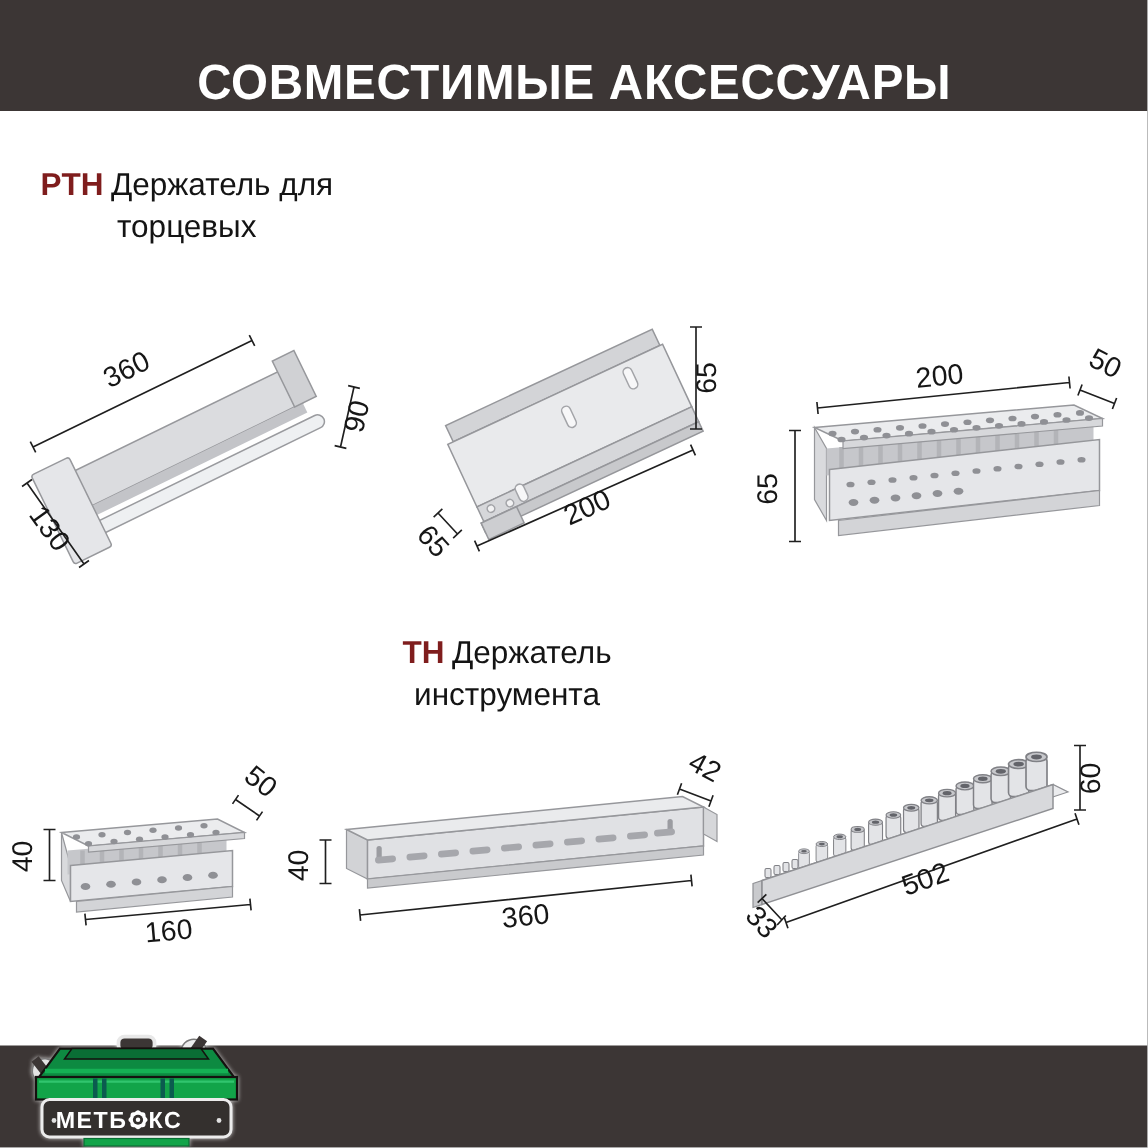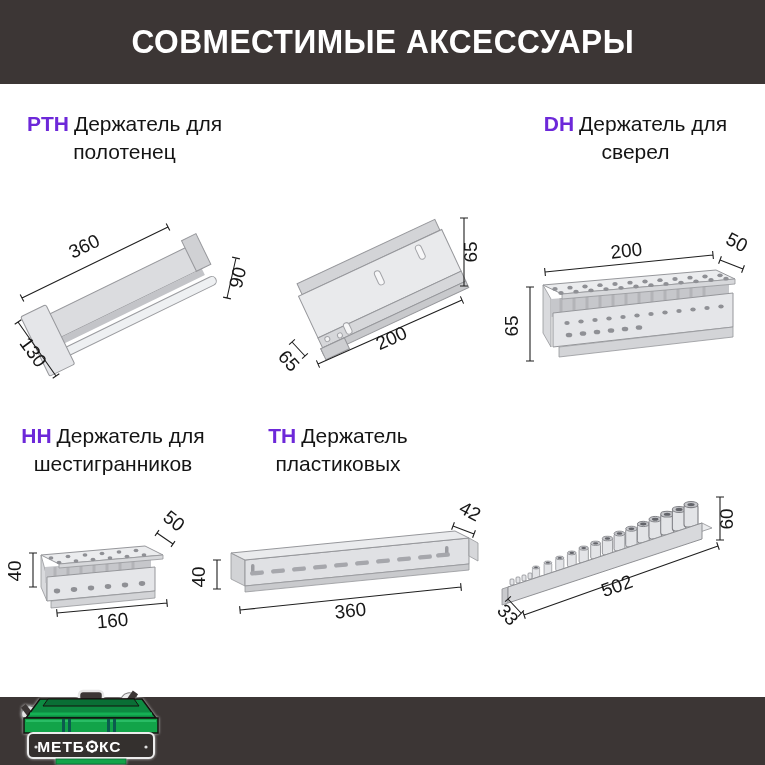--- a/index.html
+++ b/index.html
@@ -1,52 +1,46 @@
 <!DOCTYPE html>
 <html><head>
 <meta charset="utf-8">
 <style>
   html,body{margin:0;padding:0;background:#888;}
   .page{position:relative;width:765px;height:765px;background:#ffffff;overflow:hidden;
         font-family:"Liberation Sans",sans-serif;margin:0 auto;}
   .bar{position:absolute;left:0;width:765px;background:#3C3635;}
-  .header-bar{top:0;height:84px;display:flex;align-items:center;justify-content:center;}
+  .header-bar{top:0;height:74px;display:flex;align-items:flex-end;justify-content:center;}
   .header-title{color:#ffffff;font-weight:800;font-size:33px;letter-spacing:.5px;
         transform:scaleX(.96);white-space:nowrap;}
   .footer-bar{bottom:0;height:68px;}
   .card-title{position:absolute;text-align:center;font-size:21px;line-height:1.33;color:#141414;}
-  .card-title b{font-weight:700;margin-right:5px;color:#6d28d9;}
+  .card-title b{font-weight:700;margin-right:5px;color:#7f1d1d;}
   .drawing{position:absolute;overflow:visible;}
   .drawing text{font-family:"Liberation Sans",sans-serif;font-size:19px;fill:#161616;}
   .dim{stroke:#1f1f1f;stroke-width:1.1;fill:none;}
   .logo{position:absolute;left:6px;bottom:0;width:170px;height:78px;overflow:visible;
         filter:drop-shadow(0 0 1.5px rgba(255,255,255,.75));}
   .logo text{font-family:"Liberation Sans",sans-serif;font-weight:bold;font-size:15.5px;
         fill:#ffffff;letter-spacing:1px;}
 </style>
 </head>
 <body>
 
 <div class="page">
 
   <div class="bar header-bar">
     <div class="header-title">СОВМЕСТИМЫЕ АКСЕССУАРЫ</div>
   </div>
 
   <div class="card-title" style="left:12px;top:110px;width:225px">
-    <b>PTH</b><span>Держатель для полотенец</span>
-  </div>
-  <div class="card-title" style="left:518px;top:110px;width:235px">
-    <b>DH</b><span>Держатель для сверел</span>
-  </div>
-  <div class="card-title" style="left:18px;top:422px;width:190px">
-    <b>HH</b><span>Держатель для шестигранников</span>
+    <b>PTH</b><span>Держатель для торцевых</span>
   </div>
   <div class="card-title" style="left:253px;top:422px;width:170px">
-    <b>TH</b><span>Держатель пластиковых</span>
+    <b>TH</b><span>Держатель инструмента</span>
   </div>
 
   <svg class="drawing" style="left:0;top:210px" width="250" height="185" viewBox="0 0 250 185">
     <g transform="rotate(-26 125 95)">
       <rect x="34" y="70" width="176" height="26" fill="#dbdcdf" stroke="#97989c"></rect>
       <rect x="34" y="96" width="176" height="7" fill="#c3c4c8"></rect>
       <rect x="204" y="62" width="16" height="34" fill="#d0d1d4" stroke="#97989c"></rect>
       <rect x="26" y="107" width="192" height="9" rx="4.5" fill="#eef0f2" stroke="#9a9b9f"></rect>
       <rect x="26" y="60" width="28" height="66" rx="2" fill="#e5e6e9" stroke="#97989c"></rect>
     </g>

